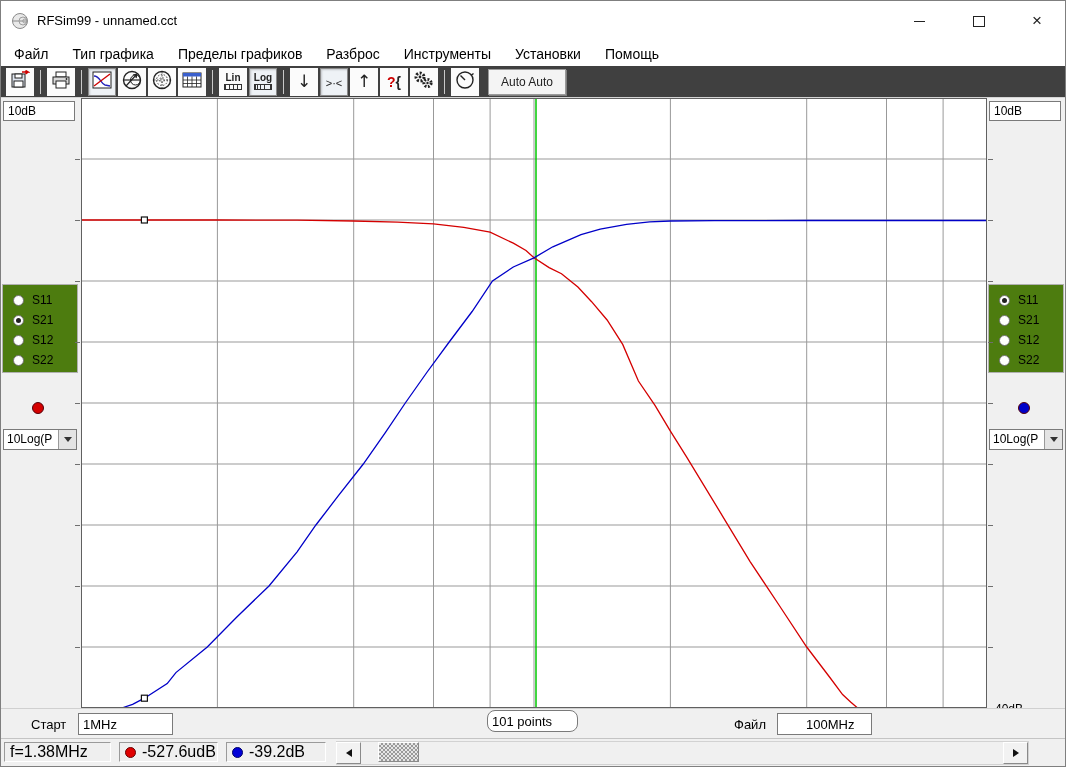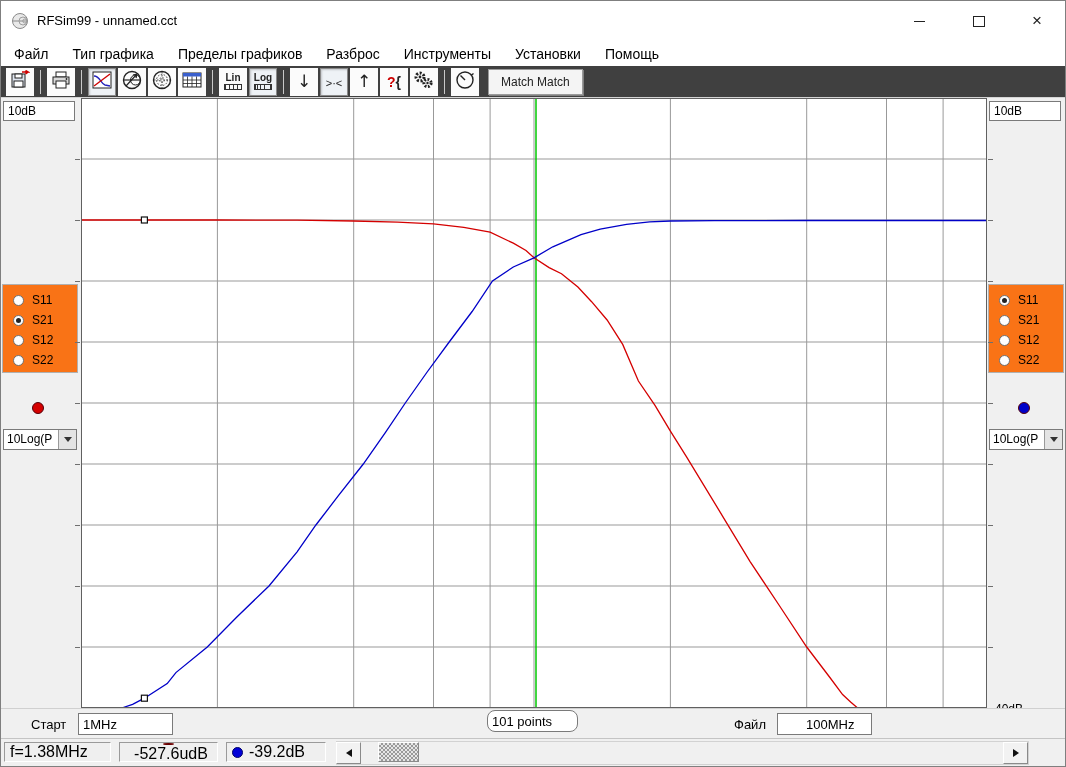--- a/index.html
+++ b/index.html
@@ -27,21 +27,21 @@
   .ruler-log{background:linear-gradient(90deg,#333 0 1px,transparent 1px 2px,#333 2px 3px,transparent 3px 5px,#333 5px 6px,transparent 6px 9px,#333 9px 10px,transparent 10px 15px,#333 15px 16px,transparent 16px);}
   .arrow-glyph{font-size:17px;line-height:17px;font-family:"DejaVu Sans",sans-serif;}
   .spread-glyph{font-size:11px;letter-spacing:0;}
   .query-glyph{font-size:14px;font-weight:bold;}
   .query-glyph .q{color:#cc0000;}
   
   .side-panel{position:absolute;top:97px;width:80px;height:610px;background:#f0f0f0;}
   #left-panel{left:0;}
   #right-panel{left:986px;}
   .scale-box{position:absolute;left:2px;top:3px;width:72px;height:20px;background:#fff;border:1px solid #7a7a7a;font-size:12px;padding:2px 0 0 4px;box-sizing:border-box;overflow:hidden;white-space:nowrap;}
-  .radio-group{position:absolute;left:1px;top:186px;width:76px;height:89px;border:1px solid #b0b0b0;background:#f97316;box-sizing:border-box;padding-top:5px;}
+  .radio-group{position:absolute;left:1px;top:186px;width:76px;height:89px;border:1px solid #b0b0b0;background:#4d7c0f;box-sizing:border-box;padding-top:5px;}
   .radio-row{display:flex;align-items:center;height:20px;padding-left:10px;}
   .radio-circ{width:11px;height:11px;border-radius:50%;border:1px solid #707070;background:#fff;margin-right:8px;position:relative;box-sizing:border-box;}
   .radio-circ.sel::after{content:"";position:absolute;left:2px;top:2px;width:5px;height:5px;border-radius:50%;background:#222;}
   .radio-lbl{font-size:12px;color:#000;}
   .trace-dot{position:absolute;left:31px;top:304px;width:10px;height:10px;border-radius:50%;border:1px solid #55000a;}
   .combo{position:absolute;left:2px;top:331px;width:74px;height:21px;border:1px solid #7a7a7a;background:#fff;box-sizing:border-box;display:flex;}
   .combo-text{flex:1;font-size:12px;padding:2px 0 0 3px;overflow:hidden;white-space:nowrap;}
   .combo-btn{width:17px;background:#e4e4e4;border-left:1px solid #9a9a9a;display:flex;align-items:center;justify-content:center;}
   .combo-arrow{width:0;height:0;border-left:4px solid transparent;border-right:4px solid transparent;border-top:5px solid #333;}
   .clipped-label{position:absolute;left:4px;top:604px;font-size:12px;color:#000;white-space:nowrap;}
@@ -54,21 +54,21 @@
   #start-label{left:30px;}
   #stop-label{left:733px;}
   .bb-input{position:absolute;height:22px;background:#fff;border:1px solid #7a7a7a;font-size:13px;padding:3px 0 0 4px;box-sizing:border-box;}
   #start-input{left:77px;top:4px;width:95px;}
   #points-input{left:486px;top:1px;width:91px;border-radius:8px;}
   #stop-input{left:776px;top:4px;width:95px;padding-left:28px;}
   
   #status-bar{position:absolute;left:0;top:737px;width:100%;height:27px;background:#f0f0f0;border-top:1px solid #c4c4c4;box-sizing:border-box;}
   .st-panel{position:absolute;top:3px;height:20px;border:1px solid;border-color:#9a9a9a #ffffff #ffffff #9a9a9a;background:#efefef;font-size:16px;display:flex;align-items:center;padding-left:5px;box-sizing:border-box;}
   #st-freq{left:3px;width:107px;}
-  #st-red{left:118px;width:99px;flex-direction:column;}
+  #st-red{left:118px;width:99px;}
   #st-blue{left:225px;width:100px;}
   .st-dot{width:9px;height:9px;border-radius:50%;margin-right:6px;}
   .scroll-btn{position:absolute;top:3px;width:23px;height:20px;border:1px solid;border-color:#ffffff #8a8a8a #8a8a8a #ffffff;background:#f2f2f2;display:flex;align-items:center;justify-content:center;}
   #scroll-left{left:335px;}
   #scroll-right{left:1002px;}
   .tri-l{width:0;height:0;border-top:4px solid transparent;border-bottom:4px solid transparent;border-right:6px solid #111;}
   .tri-r{width:0;height:0;border-top:4px solid transparent;border-bottom:4px solid transparent;border-left:6px solid #111;}
   #scroll-thumb{position:absolute;left:377px;top:3px;width:41px;height:20px;border:1px solid;border-color:#ffffff #8a8a8a #8a8a8a #ffffff;background-color:#e6e6e6;background-image:linear-gradient(45deg,#9a9a9a 25%,transparent 25%,transparent 75%,#9a9a9a 75%),linear-gradient(45deg,#9a9a9a 25%,transparent 25%,transparent 75%,#9a9a9a 75%);background-size:4px 4px;background-position:0 0,2px 2px;box-sizing:border-box;}
   #scroll-track{position:absolute;left:335px;top:2px;width:691px;height:22px;border:1px solid #d2d2d2;}
 </style>
@@ -189,21 +189,21 @@
           </svg></span>
       </div>
       <div class="tb-sep"></div>
       <div class="tb-btn">
         <span><svg width="22" height="22" viewBox="0 0 22 22">
             <circle cx="11" cy="11" r="8" fill="none" stroke="#222" stroke-width="1.4"></circle>
             <line x1="11" y1="11" x2="6.5" y2="6.5" stroke="#222" stroke-width="1.4"></line>
             <line x1="17" y1="6.5" x2="19.5" y2="4.5" stroke="#222" stroke-width="1.4"></line>
           </svg></span>
       </div>
-      <div class="tb-btn text-btn">Match Match</div>
+      <div class="tb-btn text-btn">Auto Auto</div>
     </div>
 
   <div class="side-panel" id="left-panel">
     <div class="scale-box">10dB</div>
     <div class="radio-group">
         <div class="radio-row">
           <span class="radio-circ"></span>
           <span class="radio-lbl">S11</span>
         </div>
         <div class="radio-row">

